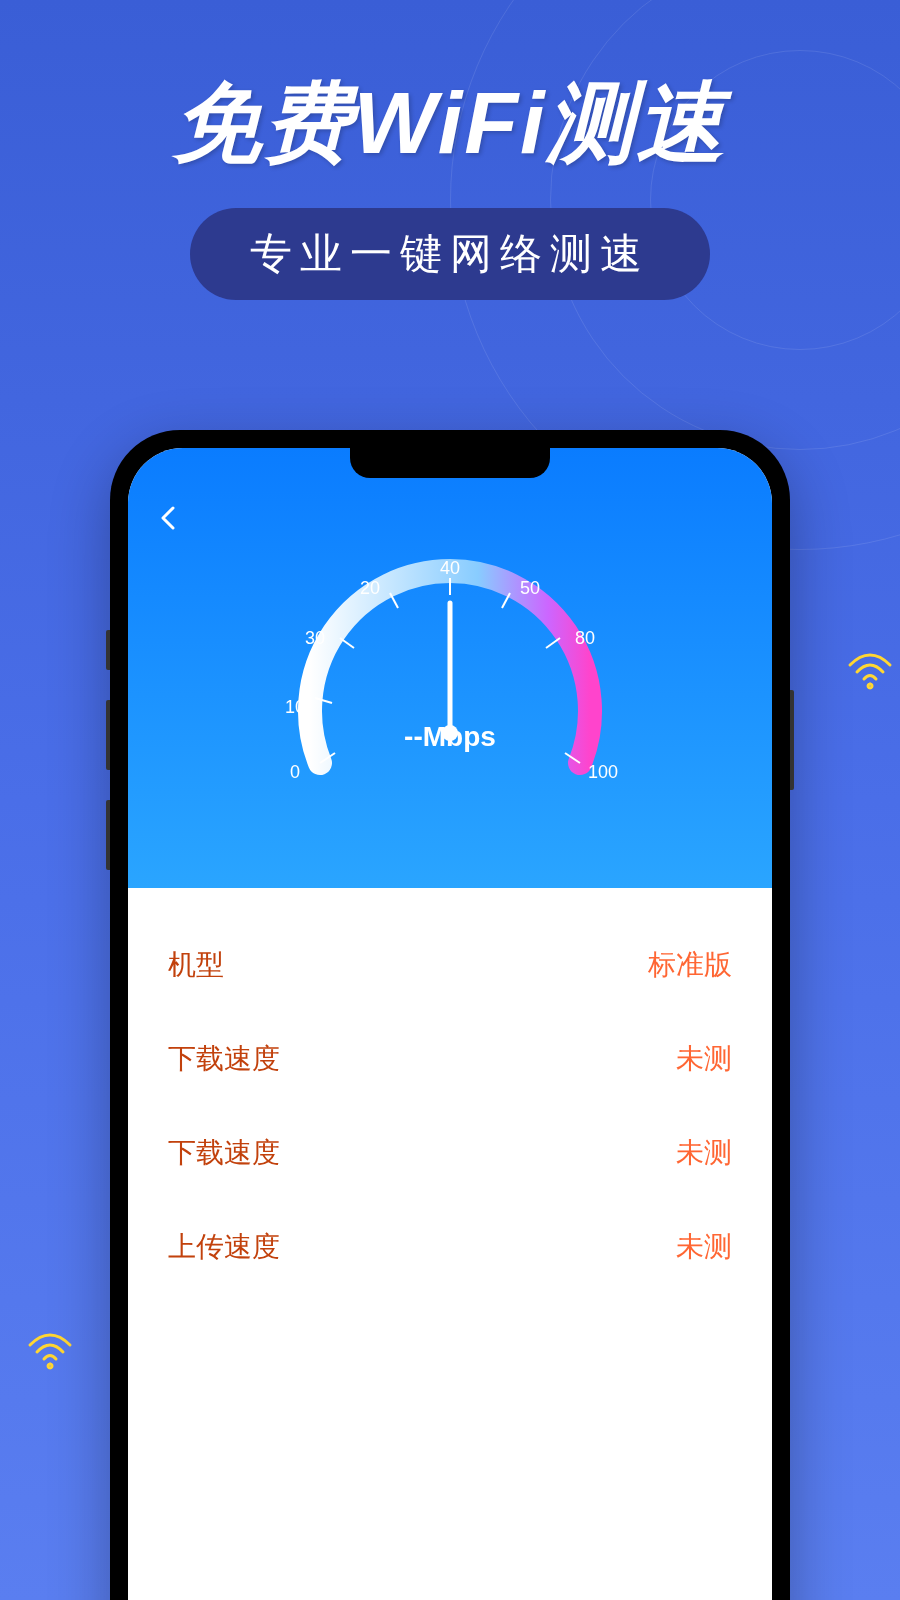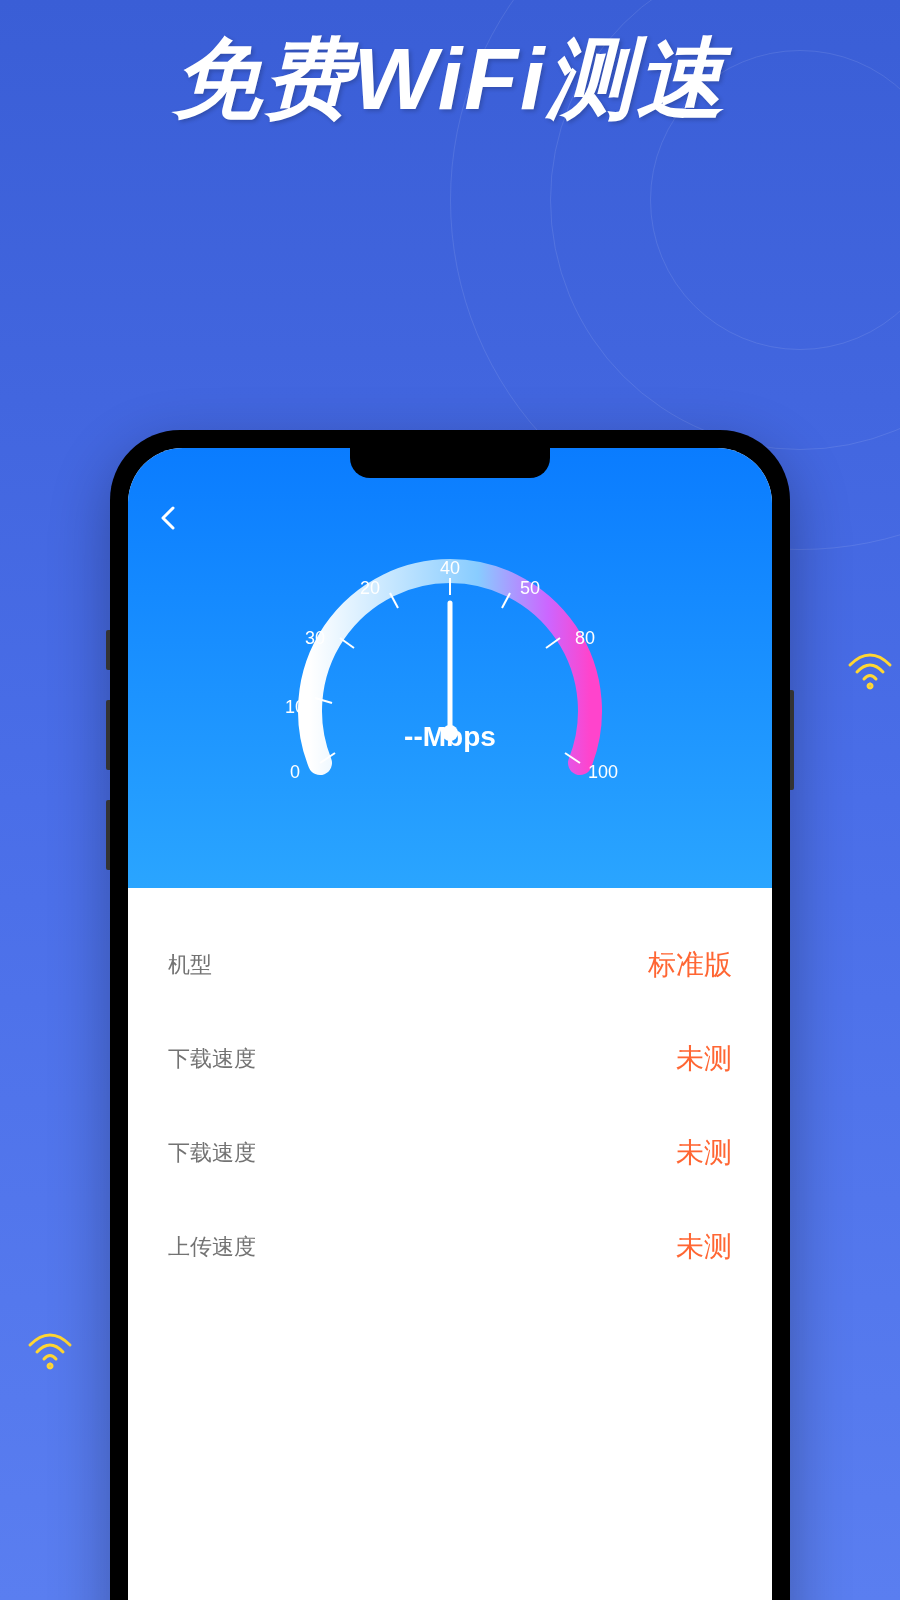--- a/index.html
+++ b/index.html
@@ -37,21 +37,21 @@
     }
     .circle-3 {
       width: 300px;
       height: 300px;
       top: 50px;
       right: -50px;
     }
     
     .header {
       text-align: center;
-      padding-top: 20px;
+      padding-top: 64px;
       position: relative;
       z-index: 2;
     }
     .main-title {
       font-size: 88px;
       font-weight: 900;
       color: #ffffff;
       font-style: italic;
       letter-spacing: 2px;
       text-shadow: 2px 2px 4px rgba(0,0,0,0.2);
@@ -179,22 +179,22 @@
     .info-list {
       padding: 30px 40px;
     }
     .info-row {
       display: flex;
       justify-content: space-between;
       align-items: center;
       padding: 28px 0;
     }
     .info-label {
-      font-size: 22px;
-      color: #737373;
+      font-size: 28px;
+      color: #c2410c;
     }
     .info-value {
       font-size: 28px;
       color: #ff6633;
       margin-left: 28px;
     }
     
     .wifi-decoration {
       position: absolute;
       width: 50px;
@@ -211,20 +211,21 @@
   </style>
 </head>
 <body>
 
 <div class="bg-circle circle-1"></div>
 <div class="bg-circle circle-2"></div>
 <div class="bg-circle circle-3"></div>
 
 <div class="header">
   <div class="main-title">免费WiFi测速</div>
+  <div class="subtitle-pill">专业一键网络测速</div>
 </div>
 
 <div class="wifi-decoration wifi-right">
   <svg viewBox="0 0 50 50">
       <path d="M5 25 Q25 5 45 25 M12 32 Q25 18 38 32 M19 39 Q25 32 31 39 M25 44 a2 2 0 1 0 0.1 0" fill="none" stroke="#ffd633" stroke-width="3" stroke-linecap="round"></path>
     </svg>
 </div>
 <div class="wifi-decoration wifi-left">
   <svg viewBox="0 0 50 50">
       <path d="M5 25 Q25 5 45 25 M12 32 Q25 18 38 32 M19 39 Q25 32 31 39 M25 44 a2 2 0 1 0 0.1 0" fill="none" stroke="#ffd633" stroke-width="3" stroke-linecap="round"></path>

